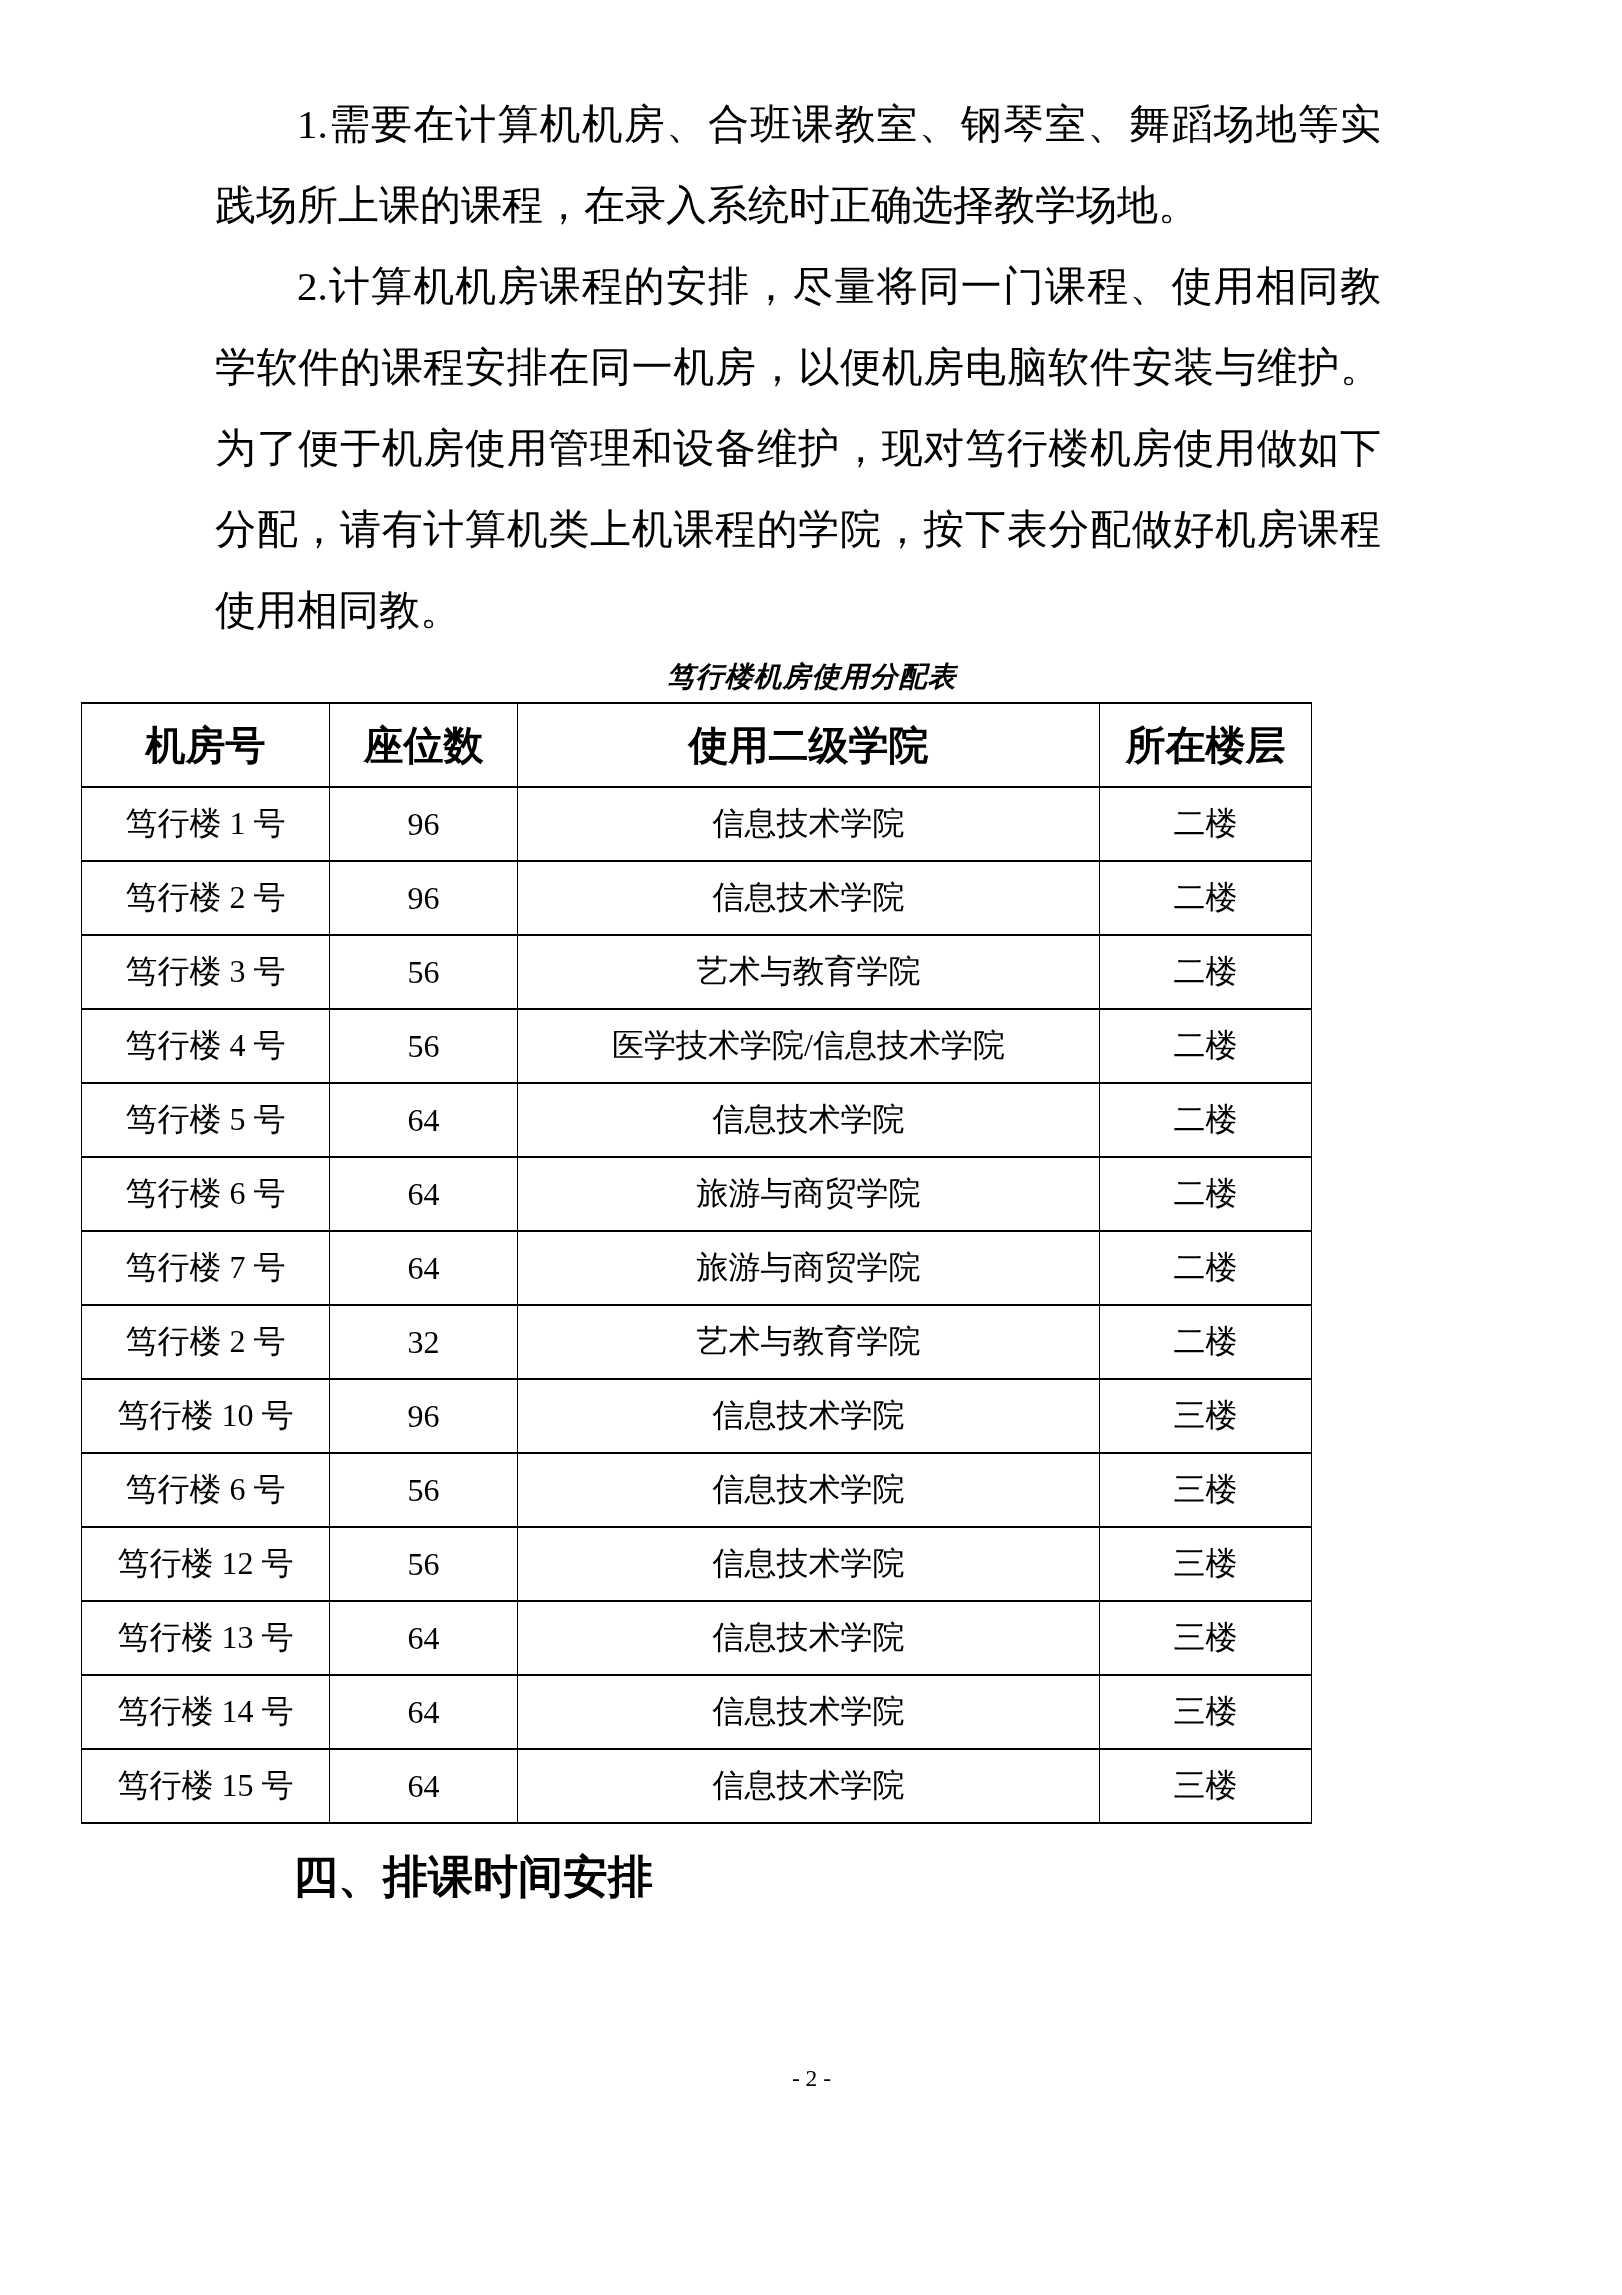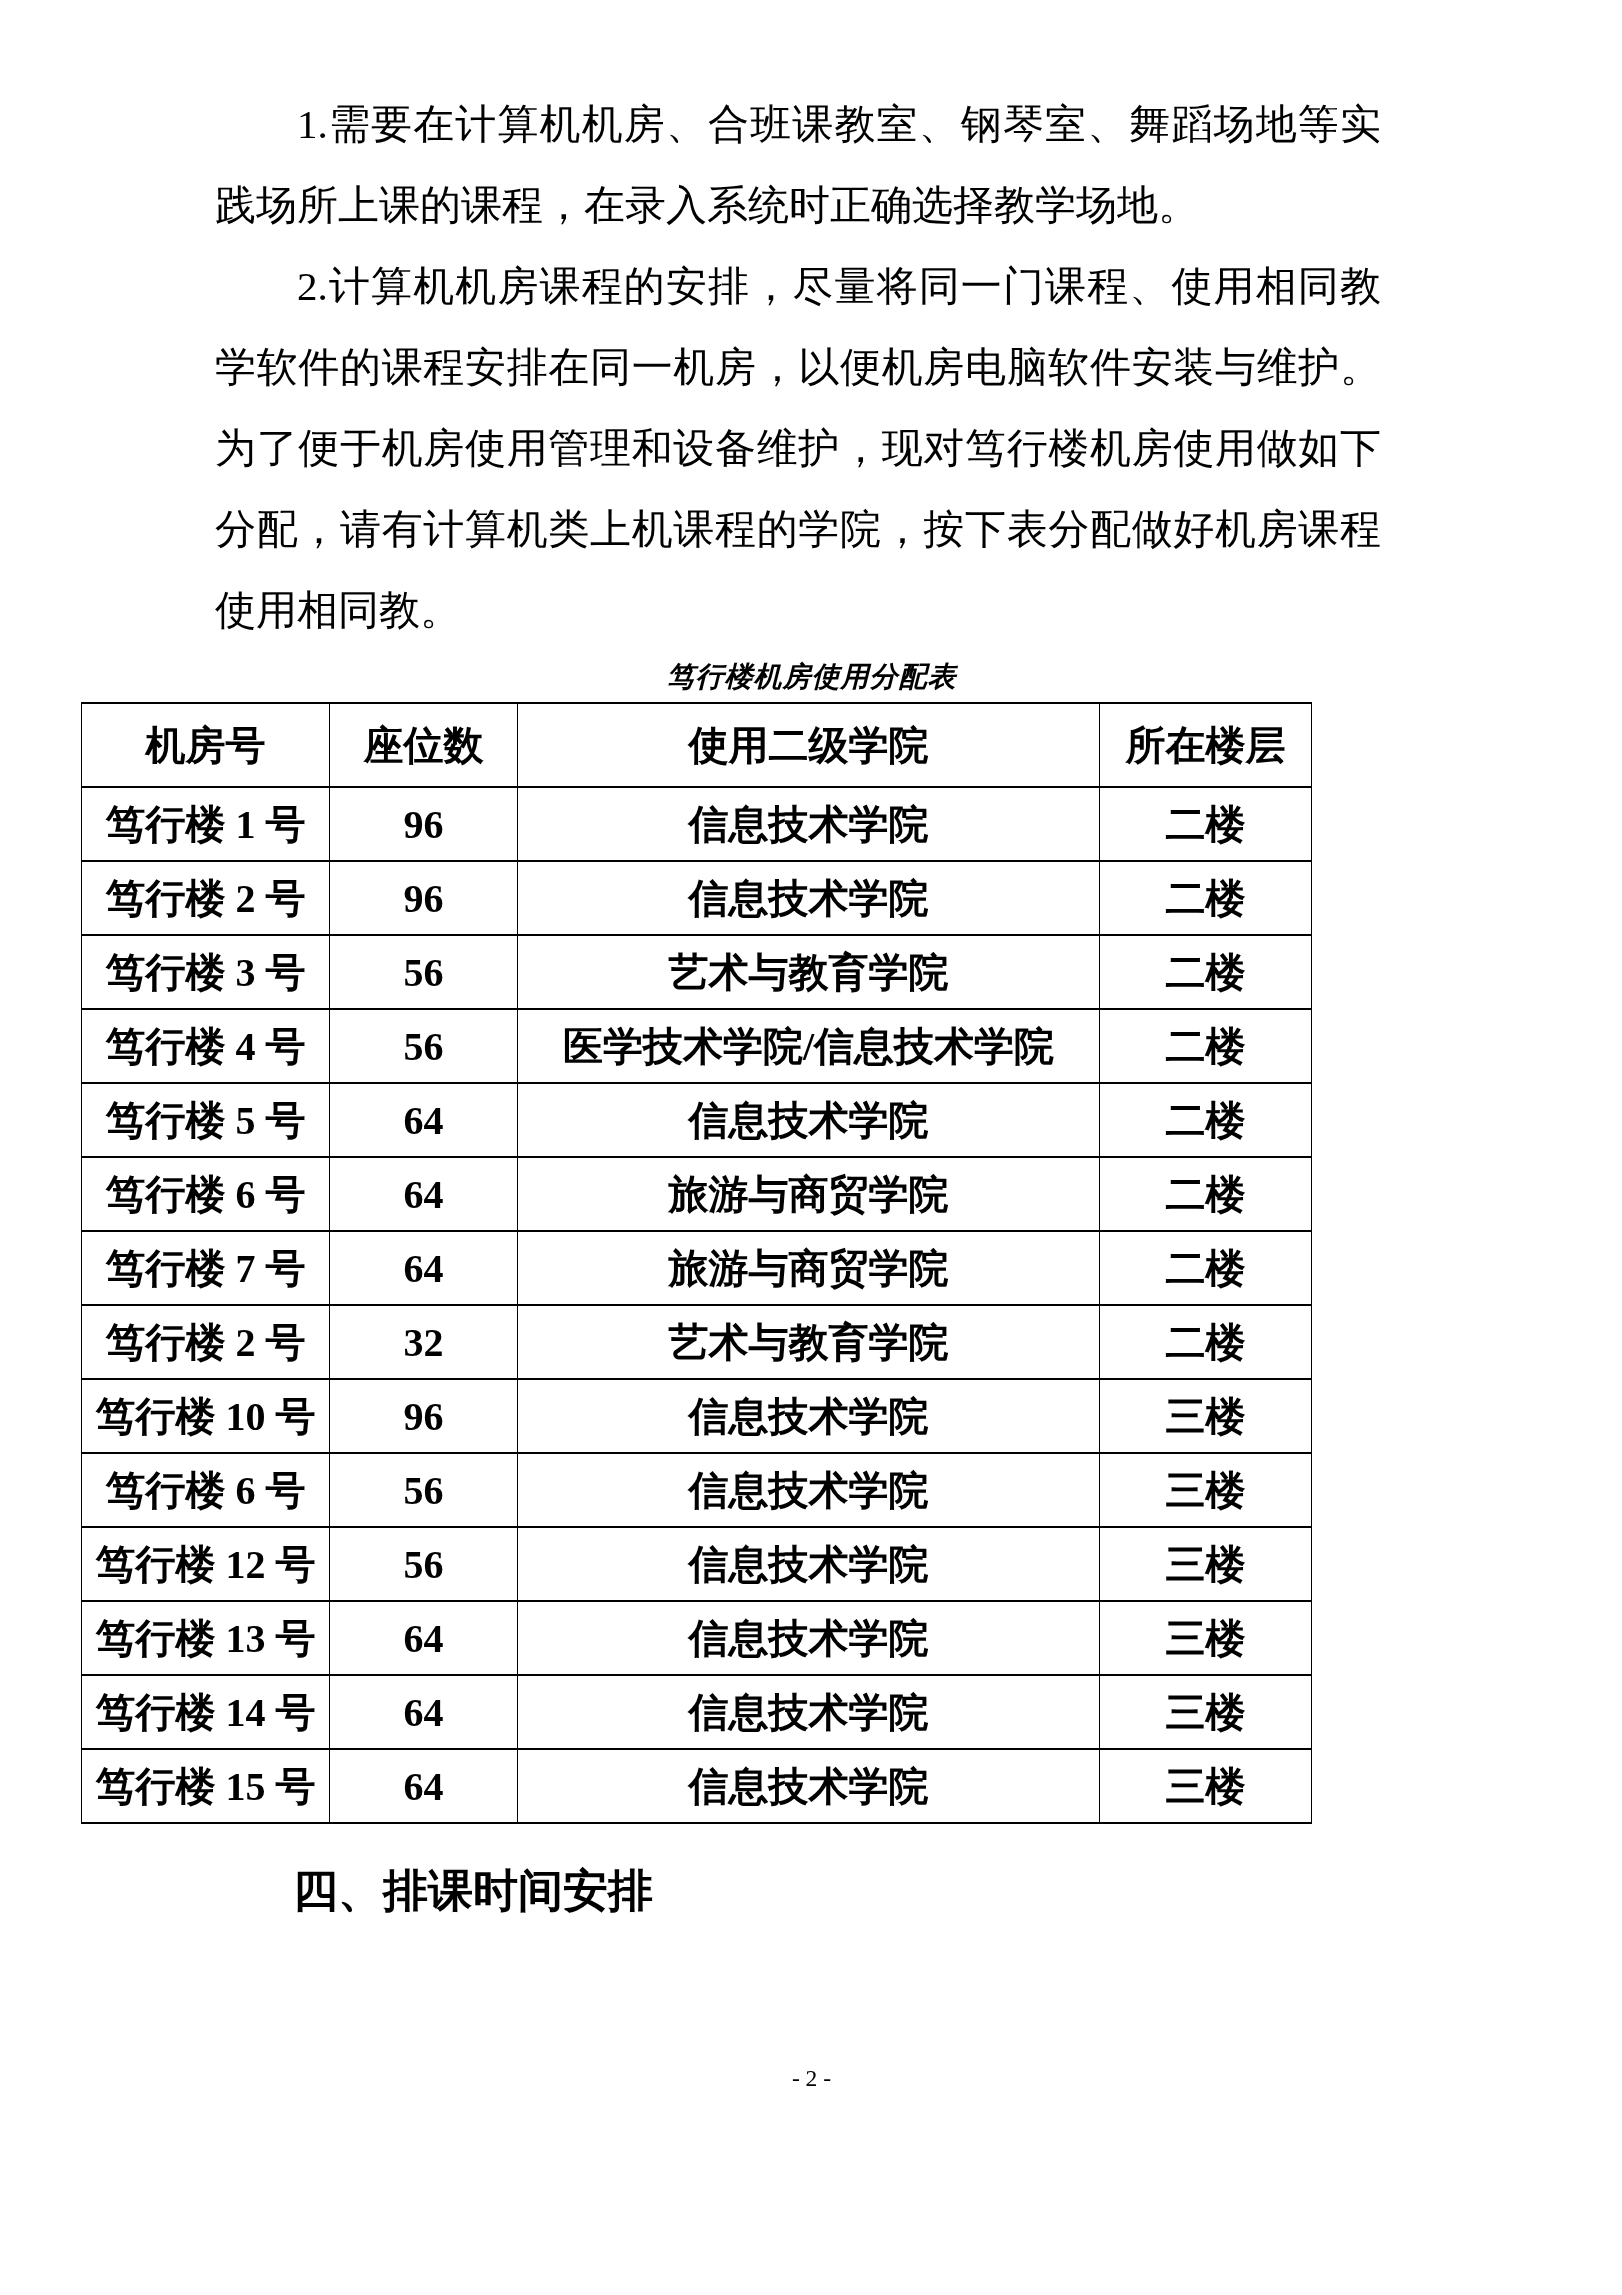--- a/index.html
+++ b/index.html
@@ -51,30 +51,30 @@
     overflow: hidden;
   }
   table.alloc th {
     height: 82px;
     font-size: 40px;
     font-weight: bold;
     font-family: "Liberation Sans", sans-serif;
   }
   table.alloc td {
     height: 72px;
-    font-size: 40px;
-    font-weight: bold;
+    font-size: 32px;
+    font-weight: normal;
   }
   .section-heading {
-    margin: 40px 215px 0 215px;
+    margin: 23px 215px 0 215px;
     padding-left: 78px;
     font-size: 45px;
     line-height: 61px;
     font-weight: bold;
-    font-family: Liberation Mono, monospace;
+    font-family: Liberation Serif, serif;
   }
   .page-number {
     position: absolute;
     top: 2065px;
     left: 0;
     width: 100%;
     text-align: center;
     font-size: 23.5px;
     font-family: "Liberation Serif", serif;
   }

